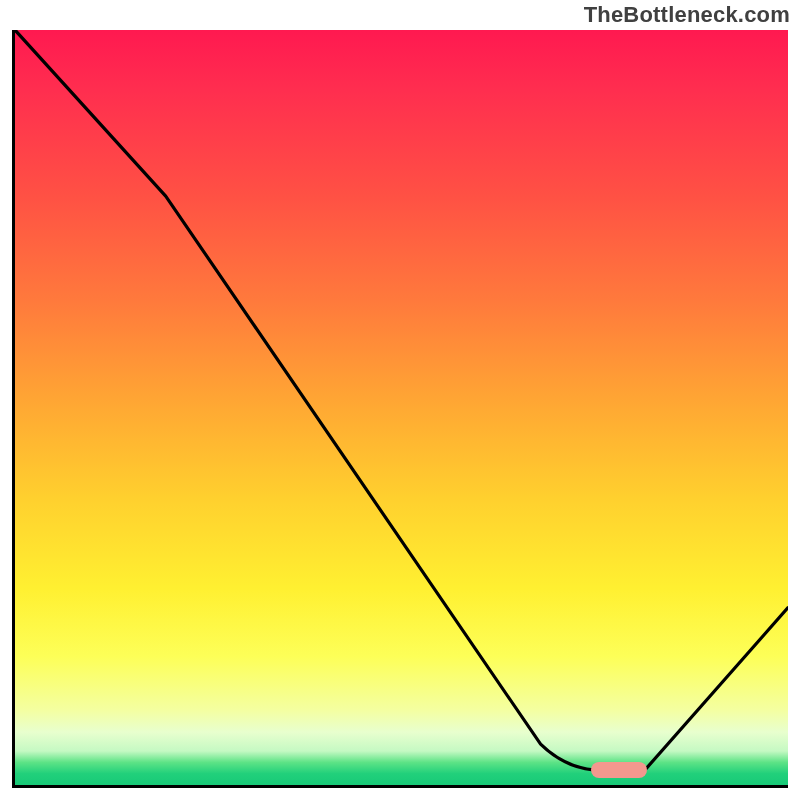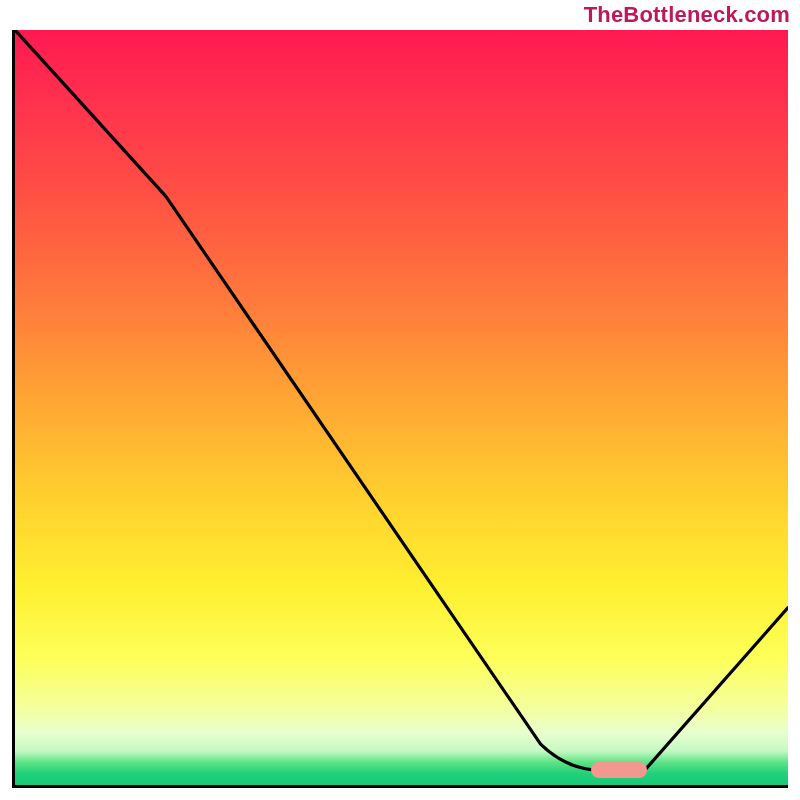--- a/index.html
+++ b/index.html
@@ -15,21 +15,21 @@
     position: relative;
     width: 800px;
     height: 800px;
   }
   .watermark {
     position: absolute;
     top: 2px;
     right: 10px;
     font-size: 22px;
     font-weight: bold;
-    color: #be185d;
+    color: #404040;
     letter-spacing: 0.2px;
   }
   .plot {
     position: absolute;
     top: 30px;
     left: 12px;
     width: 776px;
     height: 758px;
     border-left: 3px solid #000;
     border-bottom: 3px solid #000;

